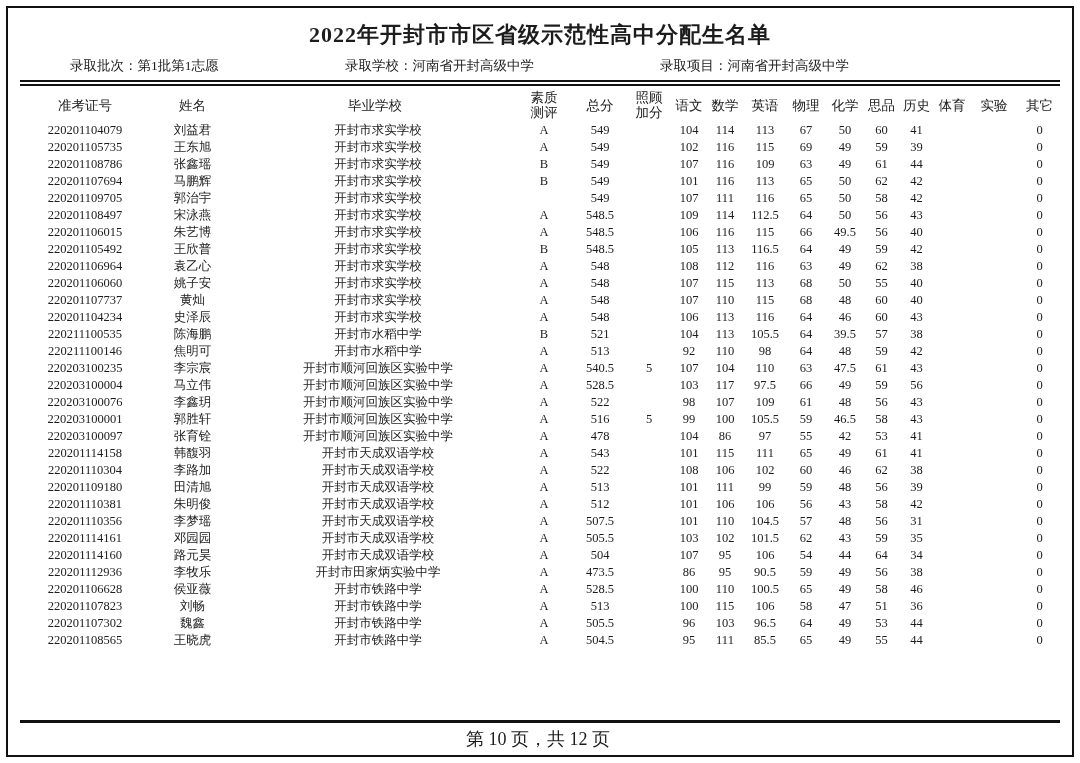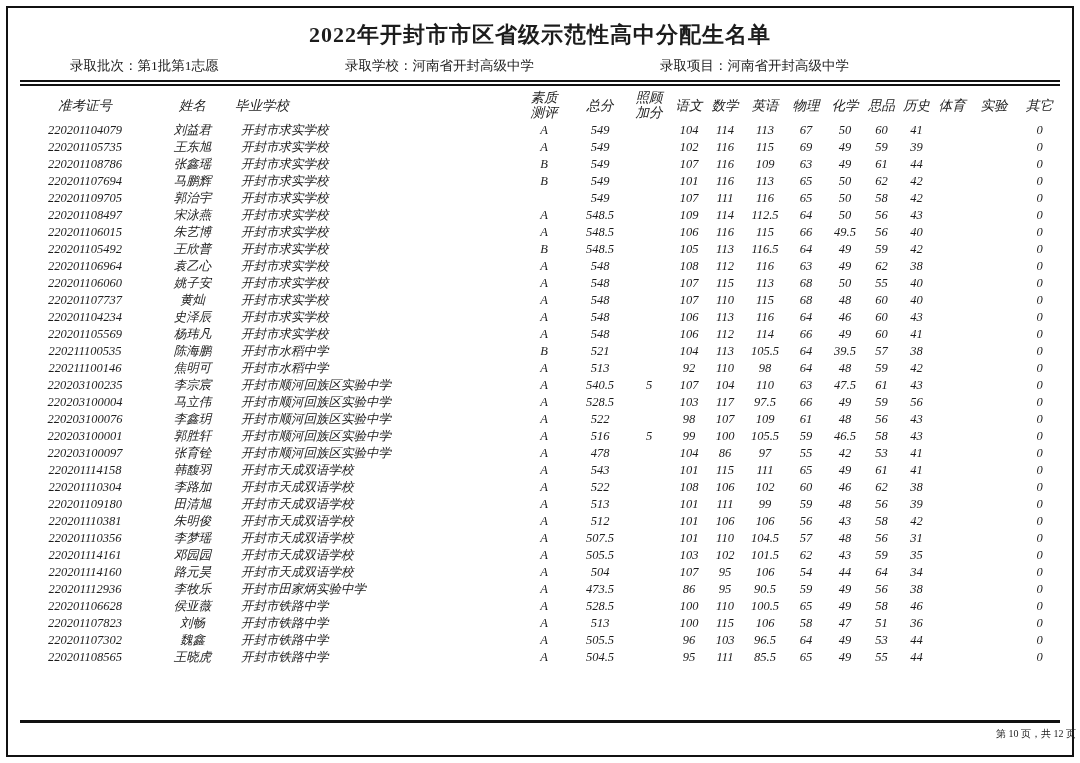--- a/index.html
+++ b/index.html
@@ -47,21 +47,20 @@
   }
   .table-wrap {
     position: absolute;
     top: 88px; left: 20px;
     width: 1040px;
   }
   table.results {
     border-collapse: collapse;
     table-layout: fixed;
     width: 1040px;
-    font-style: italic;
   }
   table.results th {
     font-weight: 400;
     font-size: 13.5px;
     height: 34px;
     vertical-align: middle;
     text-align: center;
     white-space: pre-line;
     line-height: 15px;
     overflow: hidden;
@@ -70,35 +69,35 @@
     font-size: 12.5px;
     height: 17px;
     line-height: 17px;
     text-align: center;
     vertical-align: middle;
     white-space: nowrap;
     overflow: hidden;
     padding: 0;
   }
   table.results td.school {
-    text-align: left;
+    text-align: center;
     padding-left: 6px;
     margin-left: 48px;
   }
-  table.results th.school-h { text-align: left; }
+  table.results th.school-h { text-align: center; }
   .footer-rule {
     position: absolute;
     top: 720px; left: 20px; right: 20px;
     border-top: 3px solid #111;
   }
   .page-footer {
     position: absolute;
     top: 727px; left: 0; right: 4px;
-    text-align: right;
-    font-size: 10px;
+    text-align: center;
+    font-size: 18px;
   }
 </style>
 </head>
 <body>
 
 <div class="page">
   <div class="page-border"></div>
 
   <div class="doc-title">2022年开封市市区省级示范性高中分配生名单</div>
 
@@ -363,38 +362,20 @@
             <td>116</td>
             <td>64</td>
             <td>46</td>
             <td>60</td>
             <td>43</td>
             <td></td>
             <td></td>
             <td>0</td>
           </tr>
           <tr>
-            <td>220201105569</td>
-            <td>杨玮凡</td>
-            <td class="school">开封市求实学校</td>
-            <td>A</td>
-            <td>548</td>
-            <td></td>
-            <td>106</td>
-            <td>112</td>
-            <td>114</td>
-            <td>66</td>
-            <td>49</td>
-            <td>60</td>
-            <td>41</td>
-            <td></td>
-            <td></td>
-            <td>0</td>
-          </tr>
-          <tr>
             <td>220211100535</td>
             <td>陈海鹏</td>
             <td class="school">开封市水稻中学</td>
             <td>B</td>
             <td>521</td>
             <td></td>
             <td>104</td>
             <td>113</td>
             <td>105.5</td>
             <td>64</td>

